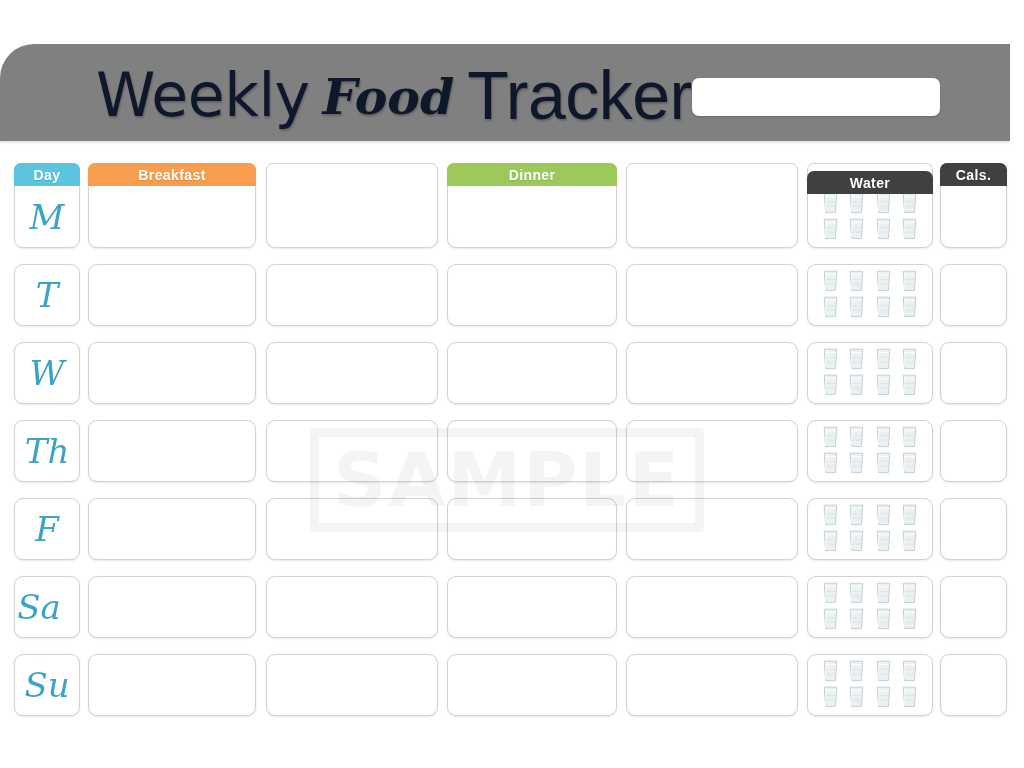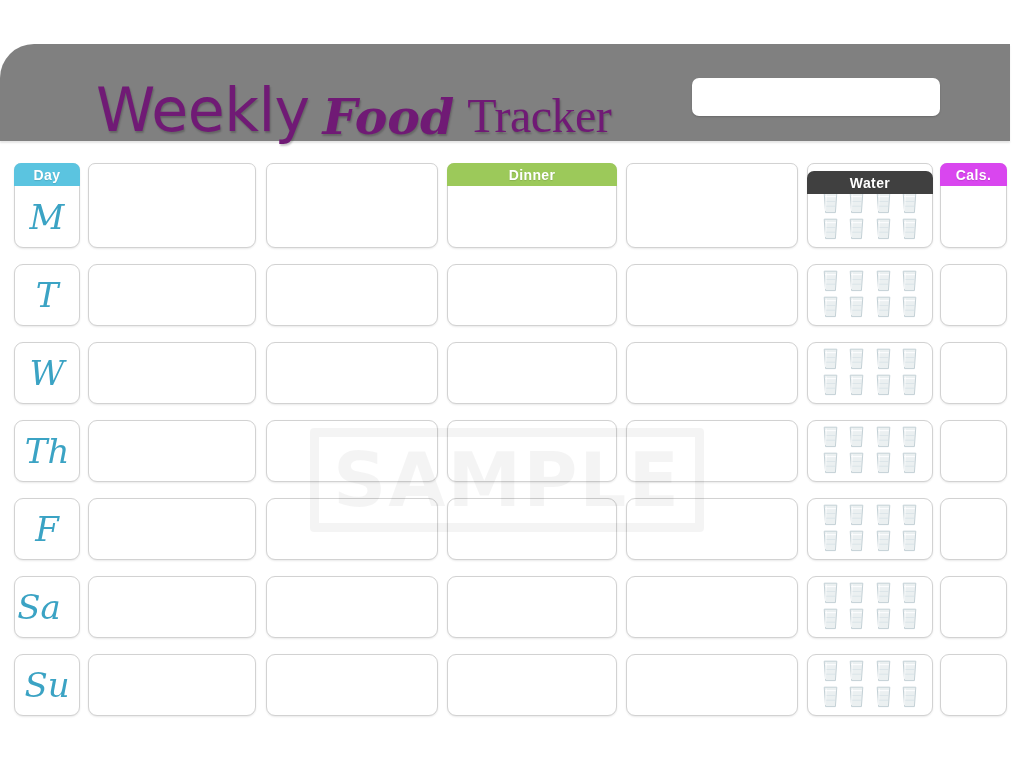--- a/index.html
+++ b/index.html
@@ -30,44 +30,44 @@
     border-top-left-radius: 34px;
     box-shadow: 0 2px 2px rgba(0,0,0,0.10);
   }
 
   .banner-title {
     position: absolute;
     left: 96px;
     top: 50px;
     height: 90px;
     display: flex;
-    align-items: flex-end;
+    align-items: center;
     white-space: nowrap;
-    color: #701a75;
+    color: #0f172a;
     text-shadow: 1px 2px 2px rgba(0,0,0,0.22);
   }
   .title-weekly {
     font-family: "DejaVu Sans", sans-serif;
     font-size: 60px;
     font-weight: 400;
     letter-spacing: -0.5px;
     line-height: 1;
   }
   .title-food {
     font-family: "DejaVu Serif", serif;
     font-style: italic;
     font-size: 49px;
     font-weight: 700;
     margin: 0 13px;
     line-height: 1;
     transform: translateY(2px);
   }
   .title-tracker {
-    font-family: Liberation Serif, serif;
-    font-size: 48px;
+    font-family: Liberation Sans, sans-serif;
+    font-size: 68px;
     font-weight: 400;
     letter-spacing: -0.5px;
     line-height: 1;
   }
 
   .week-field {
     position: absolute;
     left: 692px;
     top: 78px;
     width: 248px;
@@ -202,20 +202,23 @@
       <div class="cell" style="left: 14px; top: 342px; width: 66px; height: 62px;"></div>
       <div class="day-letter" style="left: 14px; top: 342px; width: 66px; height: 62px;">W</div>
       <div class="cell" style="left: 14px; top: 420px; width: 66px; height: 62px;"></div>
       <div class="day-letter" style="left: 14px; top: 420px; width: 66px; height: 62px;">Th</div>
       <div class="cell" style="left: 14px; top: 498px; width: 66px; height: 62px;"></div>
       <div class="day-letter" style="left: 14px; top: 498px; width: 66px; height: 62px;">F</div>
       <div class="cell" style="left: 14px; top: 576px; width: 66px; height: 62px;"></div>
       <div class="day-letter" style="left: 6px; top: 576px; width: 66px; height: 62px;">Sa</div>
       <div class="cell" style="left: 14px; top: 654px; width: 66px; height: 62px;"></div>
       <div class="day-letter" style="left: 14px; top: 654px; width: 66px; height: 62px;">Su</div>
+      <div class="col-head" style="left: 88px; top: 163px; width: 168px; background: rgb(248, 157, 78);">
+        <span>Breakfast</span>
+      </div>
       <div class="cell first-in-col" style="left: 88px; top: 163px; width: 168px; height: 85px;"></div>
       <div class="cell" style="left: 88px; top: 264px; width: 168px; height: 62px;"></div>
       <div class="cell" style="left: 88px; top: 342px; width: 168px; height: 62px;"></div>
       <div class="cell" style="left: 88px; top: 420px; width: 168px; height: 62px;"></div>
       <div class="cell" style="left: 88px; top: 498px; width: 168px; height: 62px;"></div>
       <div class="cell" style="left: 88px; top: 576px; width: 168px; height: 62px;"></div>
       <div class="cell" style="left: 88px; top: 654px; width: 168px; height: 62px;"></div>
       <div class="cell first-in-col" style="left: 266px; top: 163px; width: 172px; height: 85px;"></div>
       <div class="cell" style="left: 266px; top: 264px; width: 172px; height: 62px;"></div>
       <div class="cell" style="left: 266px; top: 342px; width: 172px; height: 62px;"></div>
@@ -649,21 +652,21 @@
       <path d="M4.4 2.6 L3.4 19.2" stroke="#ffffff" stroke-width="1" opacity="0.75"></path>
     </svg></span>
         <span><svg class="glass" viewBox="0 0 17 22" xmlns="http://www.w3.org/2000/svg">
       <path d="M2.2 1.2 H14.8 L13.4 20.6 H3.6 Z" fill="#dfe7ea" stroke="#9fb4bc" stroke-width="1"></path>
       <path d="M3.2 4.6 H13.8" stroke="#ffffff" stroke-width="1.1" opacity="0.9"></path>
       <path d="M3.5 9.4 H13.5" stroke="#b9cbd2" stroke-width="0.8" opacity="0.85"></path>
       <path d="M3.8 14.2 H13.2" stroke="#b9cbd2" stroke-width="0.8" opacity="0.85"></path>
       <path d="M4.4 2.6 L3.4 19.2" stroke="#ffffff" stroke-width="1" opacity="0.75"></path>
     </svg></span>
       </div>
-      <div class="col-head" style="left: 940px; top: 163px; width: 67px; background: #d946ef;">
+      <div class="col-head" style="left: 940px; top: 163px; width: 67px; background: #404040;">
         <span>Cals.</span>
       </div>
       <div class="cell first-in-col" style="left: 940px; top: 163px; width: 67px; height: 85px;"></div>
       <div class="cell" style="left: 940px; top: 264px; width: 67px; height: 62px;"></div>
       <div class="cell" style="left: 940px; top: 342px; width: 67px; height: 62px;"></div>
       <div class="cell" style="left: 940px; top: 420px; width: 67px; height: 62px;"></div>
       <div class="cell" style="left: 940px; top: 498px; width: 67px; height: 62px;"></div>
       <div class="cell" style="left: 940px; top: 576px; width: 67px; height: 62px;"></div>
       <div class="cell" style="left: 940px; top: 654px; width: 67px; height: 62px;"></div>
     </div>

